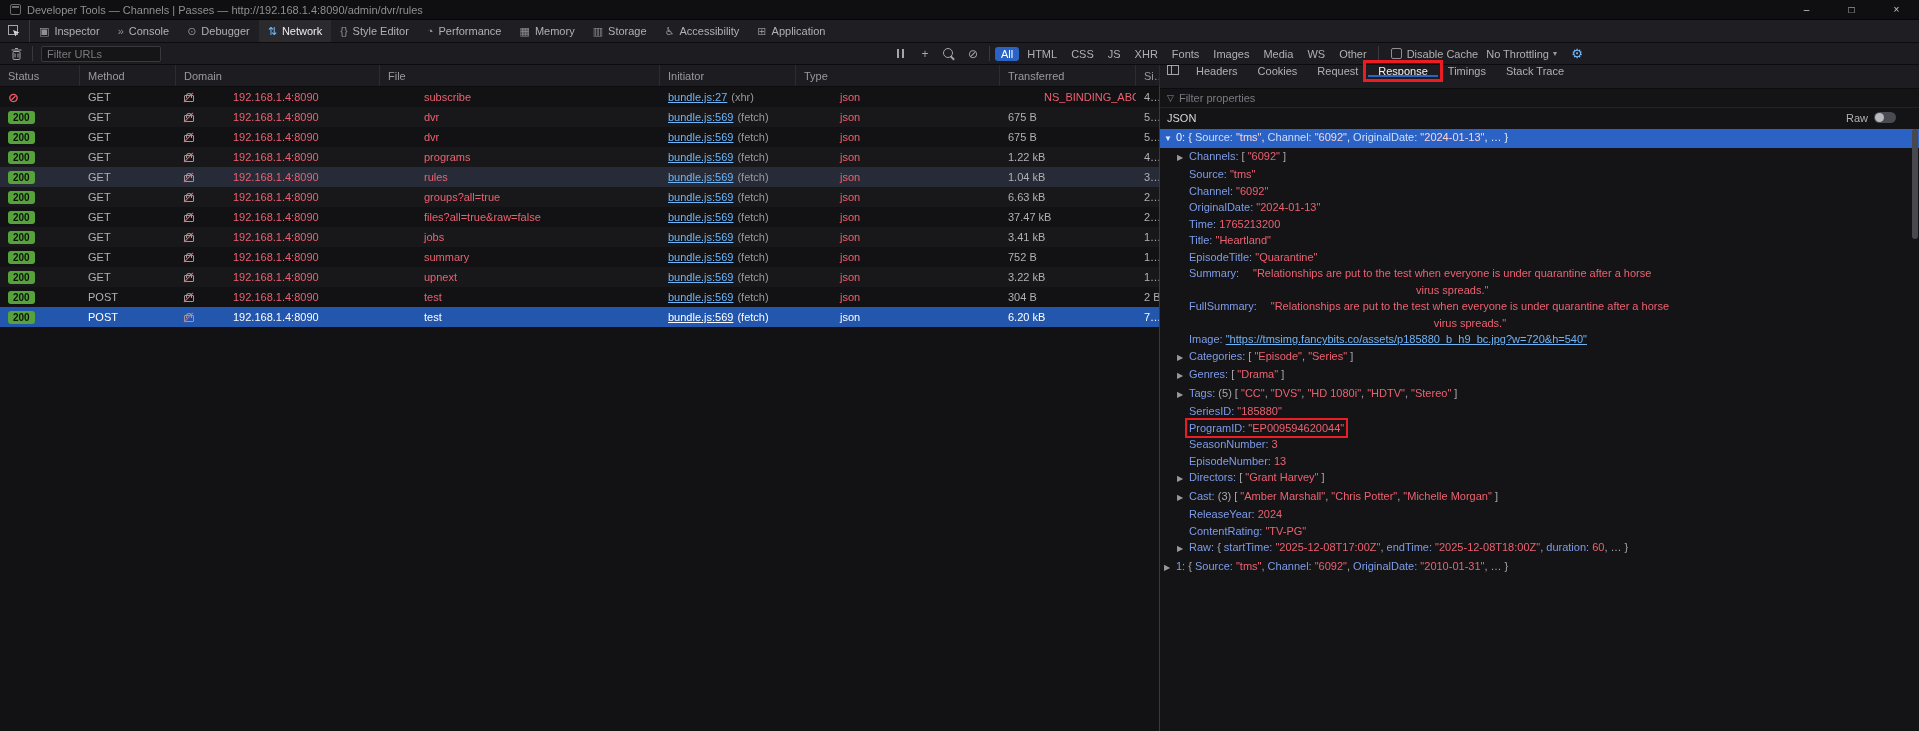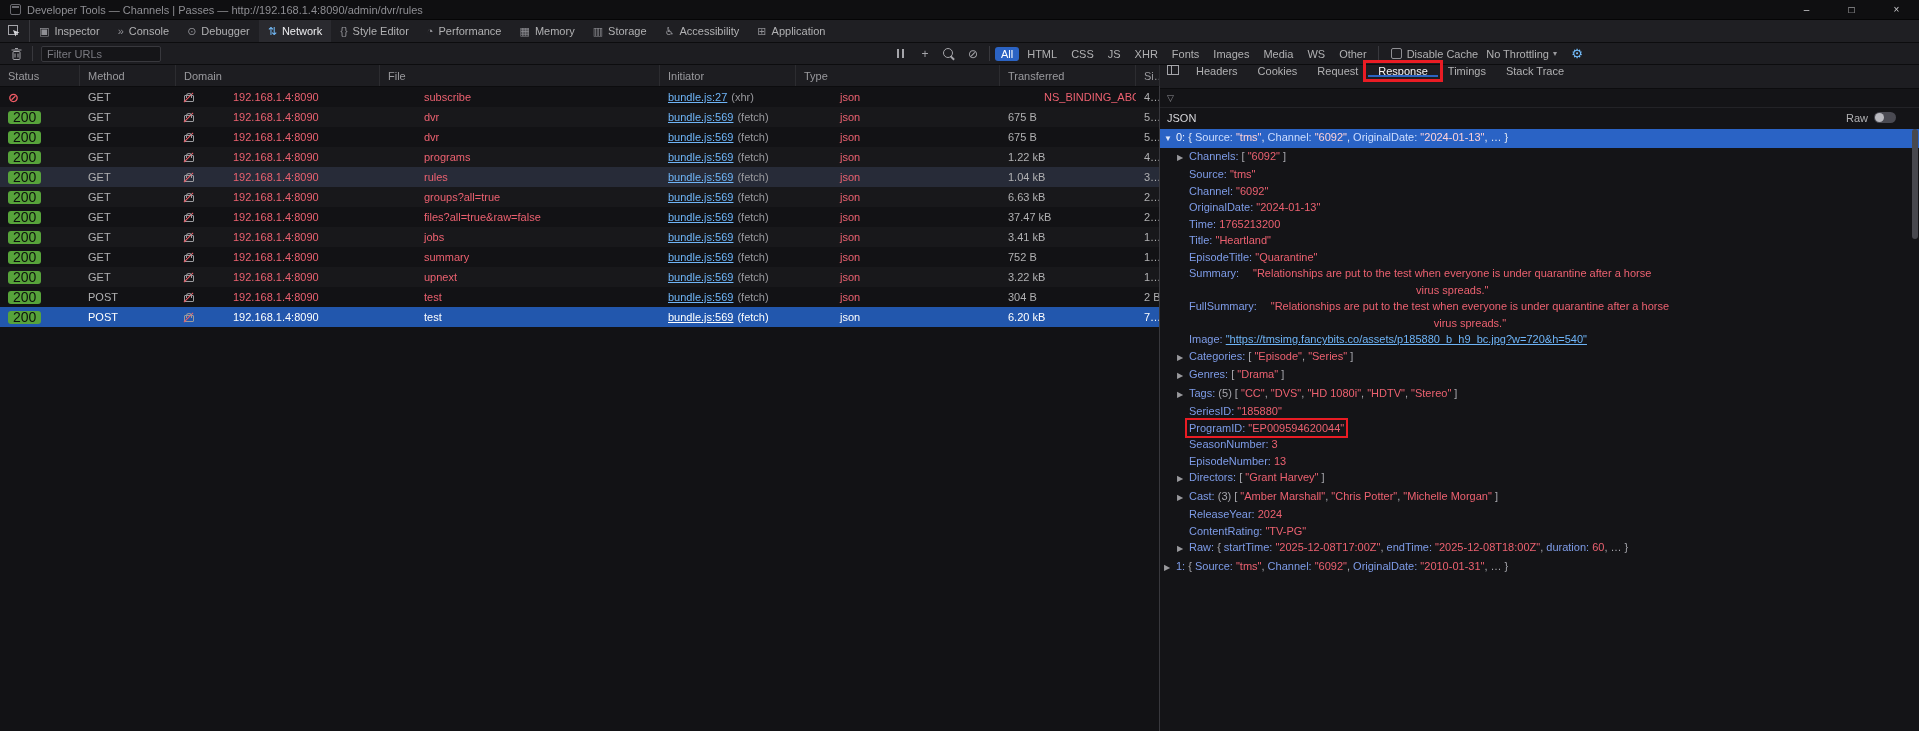--- a/index.html
+++ b/index.html
@@ -49,21 +49,21 @@
 .table-pane{width:1160px;border-right:1px solid #38383d;display:flex;flex-direction:column;background:#121215;}
 .thead{height:22px;display:flex;background:#1d1d21;border-bottom:1px solid #0c0c0e;color:#9a9a9e;flex:0 0 auto;}
 .th{display:flex;align-items:center;padding-left:8px;border-right:1px solid #2c2c30;overflow:hidden;white-space:nowrap;flex:0 0 auto;}
 .tbody{flex:1;overflow:hidden;}
 .tr{height:20px;display:flex;align-items:center;}
 .tr:nth-child(even){background:#18181b;}
 .tr.highlighted{background:#272b38;}
 .tr.selected{background:#2257ad;}
 .td{padding-left:8px;overflow:hidden;white-space:nowrap;flex:0 0 auto;display:flex;align-items:center;gap:4px;height:100%;}
 .pink{color:#ec6170;margin-left:36px;}
-.badge{background:#57a33b;color:#0d120c;border-radius:3px;padding:0 5px;height:13px;line-height:13px;font-size:14px;font-weight:normal;display:inline-block;}
+.badge{background:#57a33b;color:#0d120c;border-radius:3px;padding:0 5px;height:13px;line-height:13px;font-size:10px;font-weight:bold;display:inline-block;}
 .blocked-icon{color:#f25c66;font-size:13px;font-weight:bold;}
 .init-link{color:#6eb4f7;text-decoration:underline;}
 .cause{color:#9a9a9e;}
 .tr.selected .pink,.tr.selected .td,.tr.selected .cause{color:#fff;}
 .tr.selected .init-link{color:#fff;}
 .lock-icon{position:relative;width:9px;height:11px;flex:0 0 auto;display:inline-block;}
 .lock-icon::before{content:"";position:absolute;left:0;bottom:1px;width:8px;height:5px;border:1px solid #9a9a9e;border-radius:1px;}
 .lock-icon::after{content:"";position:absolute;left:2px;top:1px;width:4px;height:4px;border:1px solid #9a9a9e;border-bottom:none;border-radius:3px 3px 0 0;}
 .lock-slash{position:absolute;left:-2px;top:5px;width:13px;height:1px;background:#f25c66;transform:rotate(-45deg);display:block;}
 
@@ -559,20 +559,21 @@
       </span>
     <div class="dtab">Headers</div>
         <div class="dtab">Cookies</div>
         <div class="dtab">Request</div>
         <div class="dtab selected annotated">Response</div>
         <div class="dtab">Timings</div>
         <div class="dtab">Stack Trace</div>
       </div>
     <div class="dfilter">
       <span class="funnel">▽</span>
+      <input class="dfilter-input" placeholder="Filter properties" style="">
     </div>
     <div class="json-header">
       <span>JSON</span>
       <span class="raw-wrap">
         <span>Raw</span>
         <span class="toggle"></span>
       </span>
     </div>
     <div class="tree" id="tree">
       <div class="vscroll">

